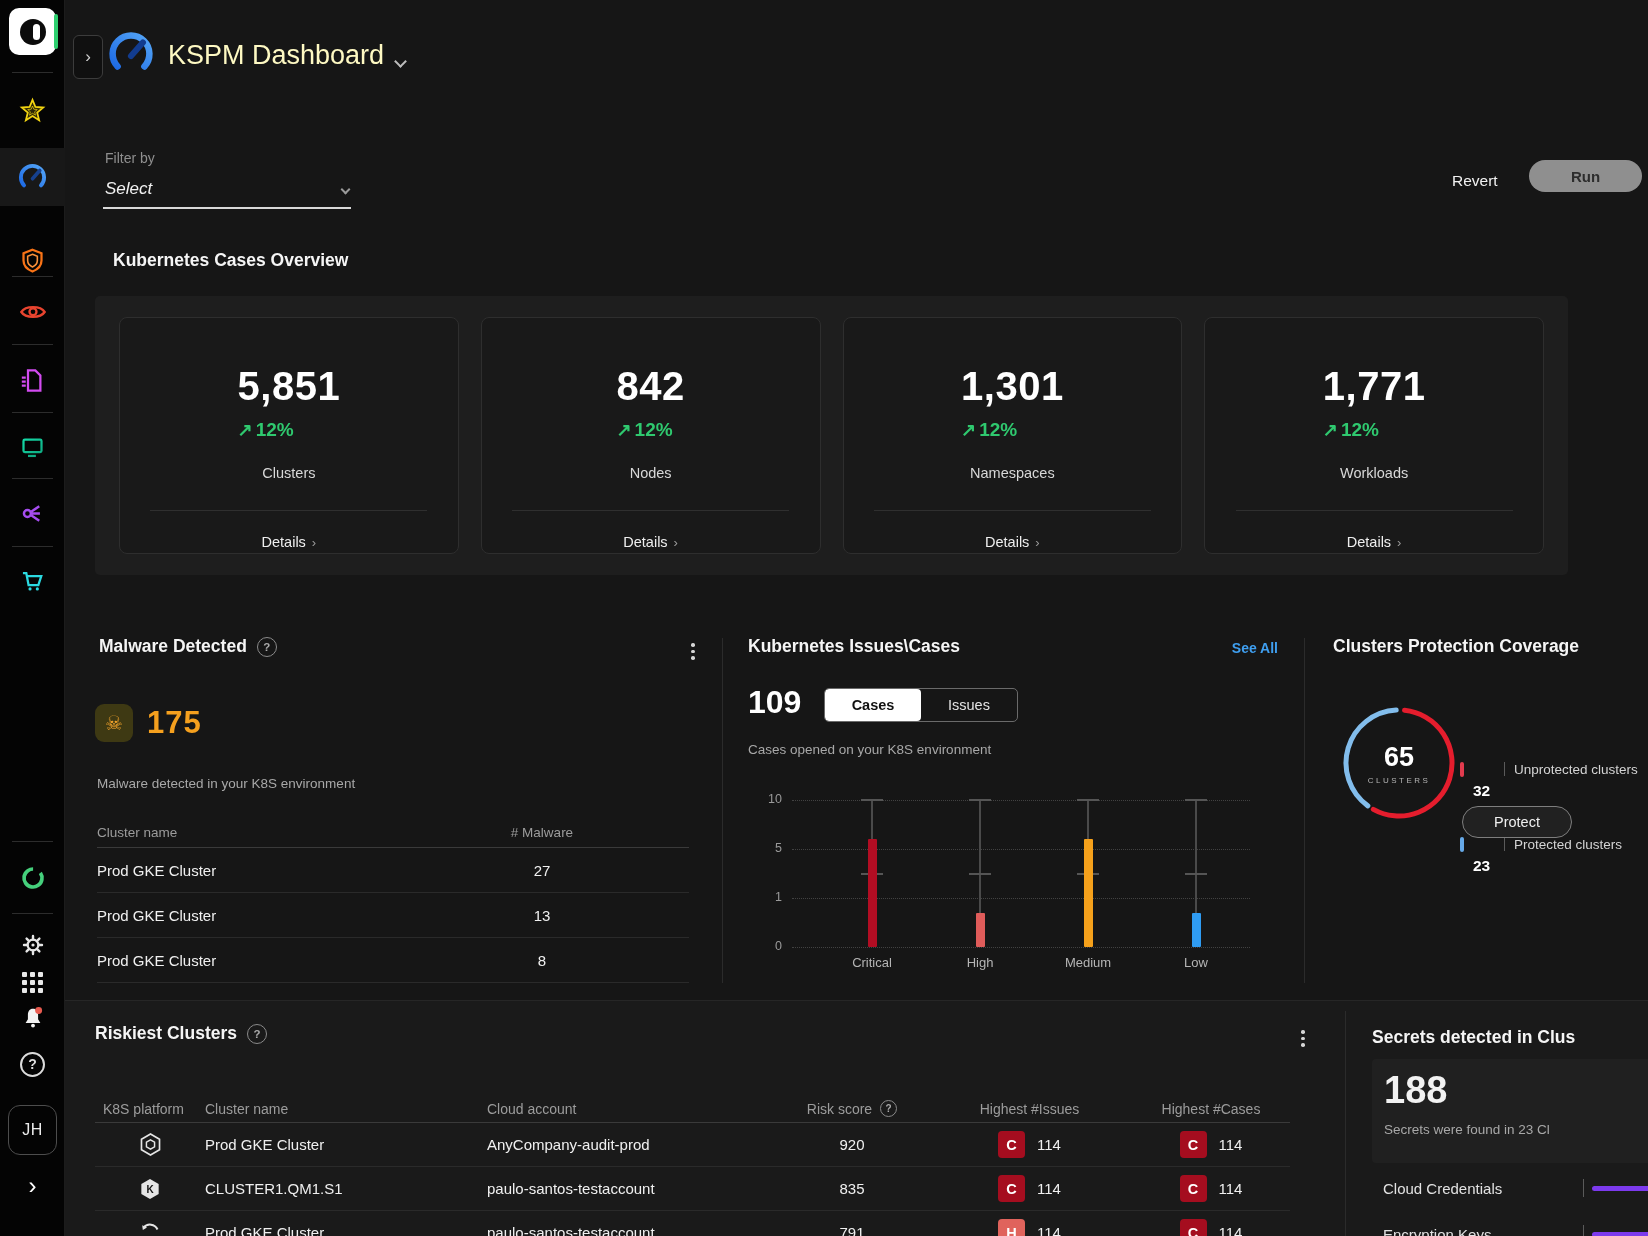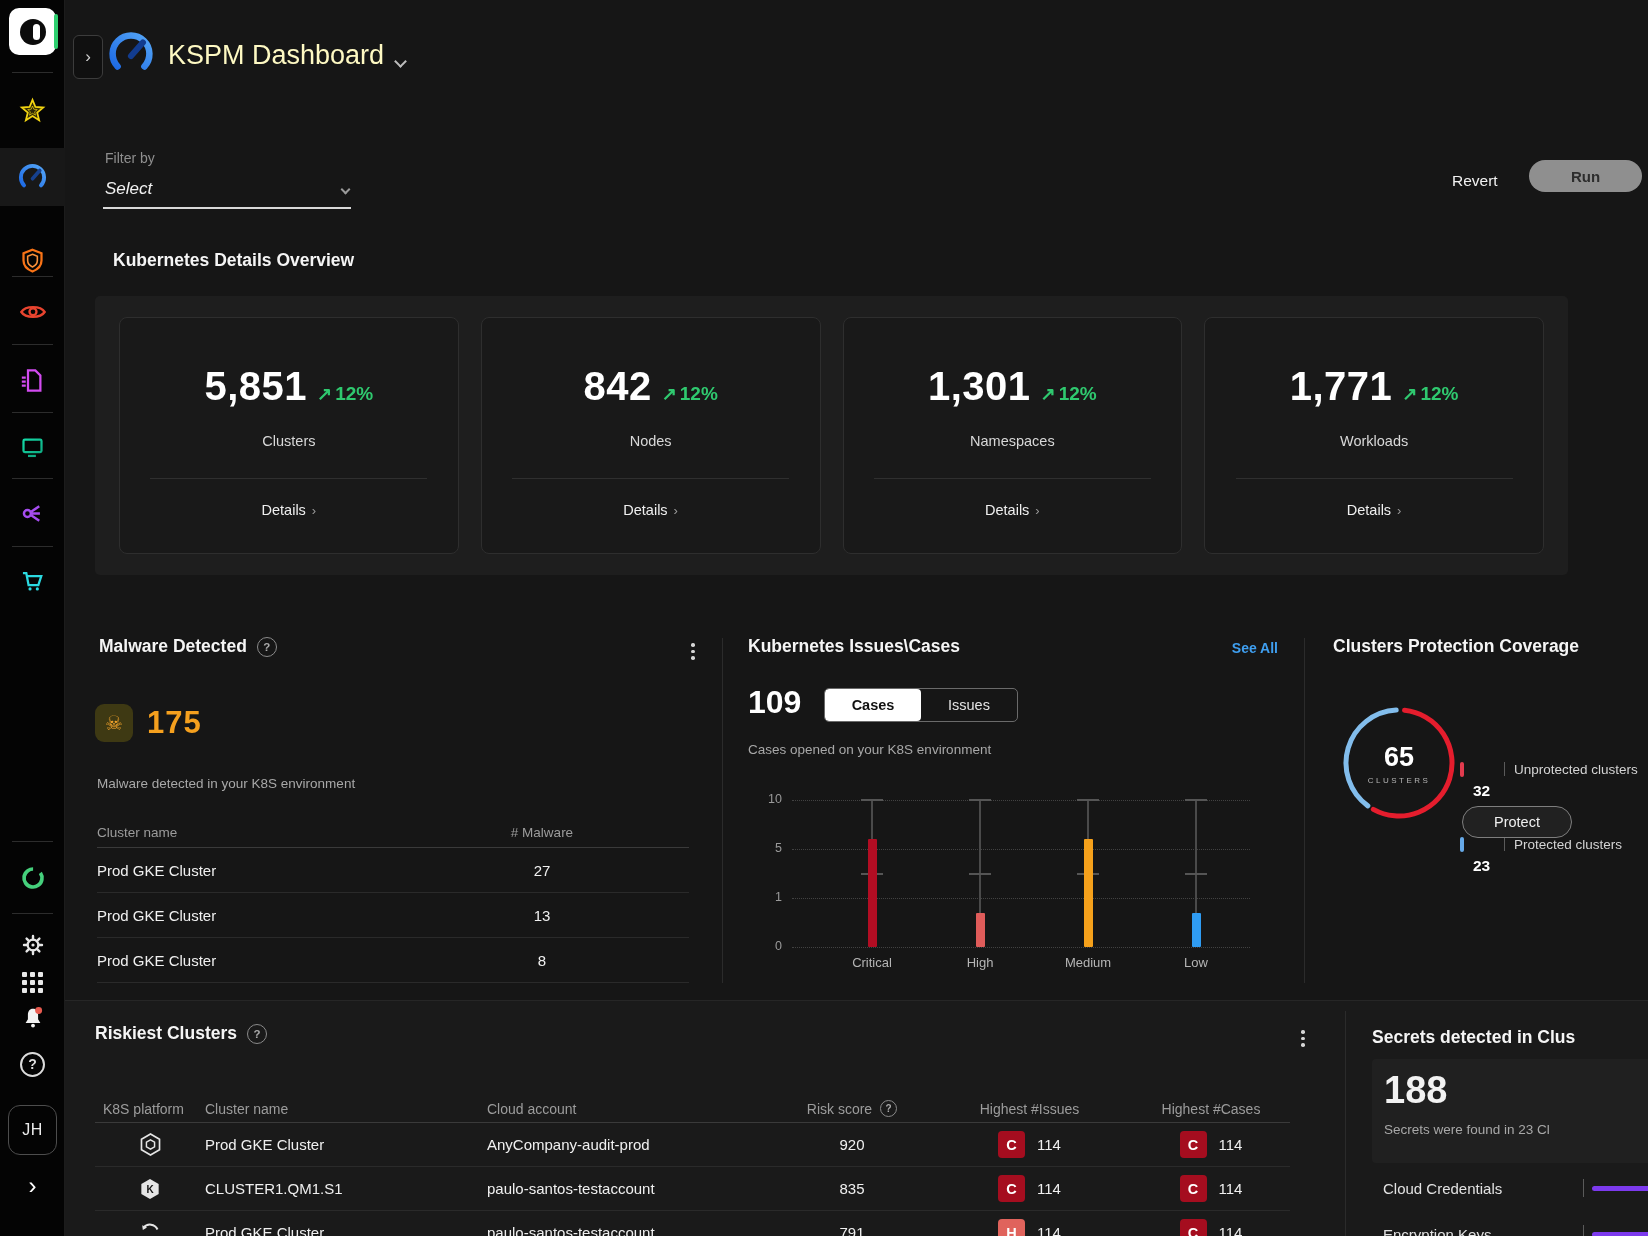--- a/index.html
+++ b/index.html
@@ -37,21 +37,21 @@
   .filter-label{position:absolute;left:105px;top:150px;font-size:14px;color:#8f8f8f;}
   .filter-select{position:absolute;left:103px;top:176px;width:248px;border-bottom:2px solid #d8d8d8;padding:3px 2px 8px 2px;display:flex;justify-content:space-between;align-items:center;cursor:pointer;}
   .filter-select .val{font-size:17px;font-style:italic;color:#f2f2f2;}
   .revert-btn{position:absolute;left:1444px;top:168px;font-size:15.5px;color:#f2f2f2;cursor:pointer;padding:4px 8px;}
   .run-btn{position:absolute;left:1529px;top:160px;width:113px;height:32px;background:#8f8f8f;border-radius:16px;display:flex;align-items:center;justify-content:center;font-size:15px;font-weight:bold;color:#2d2d2d;cursor:pointer;}
 
   
   .assets-title{position:absolute;left:113px;top:250px;font-size:17.5px;font-weight:bold;color:#f5f5f5;}
   .assets-panel{position:absolute;left:95px;top:296px;width:1473px;height:279px;background:#1e1e1e;border-radius:5px;display:flex;gap:22px;padding:21px 24px;}
   .stat-card{flex:1;background:#191919;border:1px solid #2e2e2e;border-radius:8px;display:flex;flex-direction:column;align-items:center;padding-top:46px;}
-  .stat-top{display:flex;align-items:baseline;gap:10px;}
+  .stat-top{display:flex;align-items:baseline;gap:10px;flex-direction:column;}
   .stat-value{font-size:40px;font-weight:bold;color:#fff;letter-spacing:.5px;}
   .stat-delta{font-size:19px;font-weight:bold;color:#2fc96f;}
   .stat-delta .arr{font-size:18px;margin-right:3px;}
   .stat-label{margin-top:24px;font-size:14.5px;color:#d8d8d8;}
   .stat-div{margin-top:29px;width:82%;height:1px;background:#2f2f2f;}
   .stat-details{margin-top:23px;font-size:14.5px;color:#efefef;cursor:pointer;}
   .stat-details .gt{color:#9a9a9a;margin-left:6px;font-size:13px;}
 
   
   .mid-band{position:absolute;left:0;top:600px;width:1648px;height:400px;overflow:hidden;}
@@ -284,21 +284,21 @@
 
 
   <div class="filter-label">Filter by</div>
   <div class="filter-select">
     <span class="val">Select</span>
     <span class="chev-down" style="width:7px;height:7px;border-color:#9a9a9a;"></span>
   </div>
   <div class="revert-btn">Revert</div>
   <div class="run-btn">Run</div>
 
-  <div class="assets-title">Kubernetes Details Overview</div>
+  <div class="assets-title">Kubernetes Cases Overview</div>
   <div class="assets-panel">
     <div class="stat-card">
       <div class="stat-top">
           <span class="stat-value">5,851</span>
         <span class="stat-delta"><span class="arr">↗</span><span>12%</span></span>
         </div>
       <div class="stat-label">Clusters</div>
       <div class="stat-div"></div>
       <div class="stat-details"><span>Details</span><span class="gt">›</span></div>
     </div>

